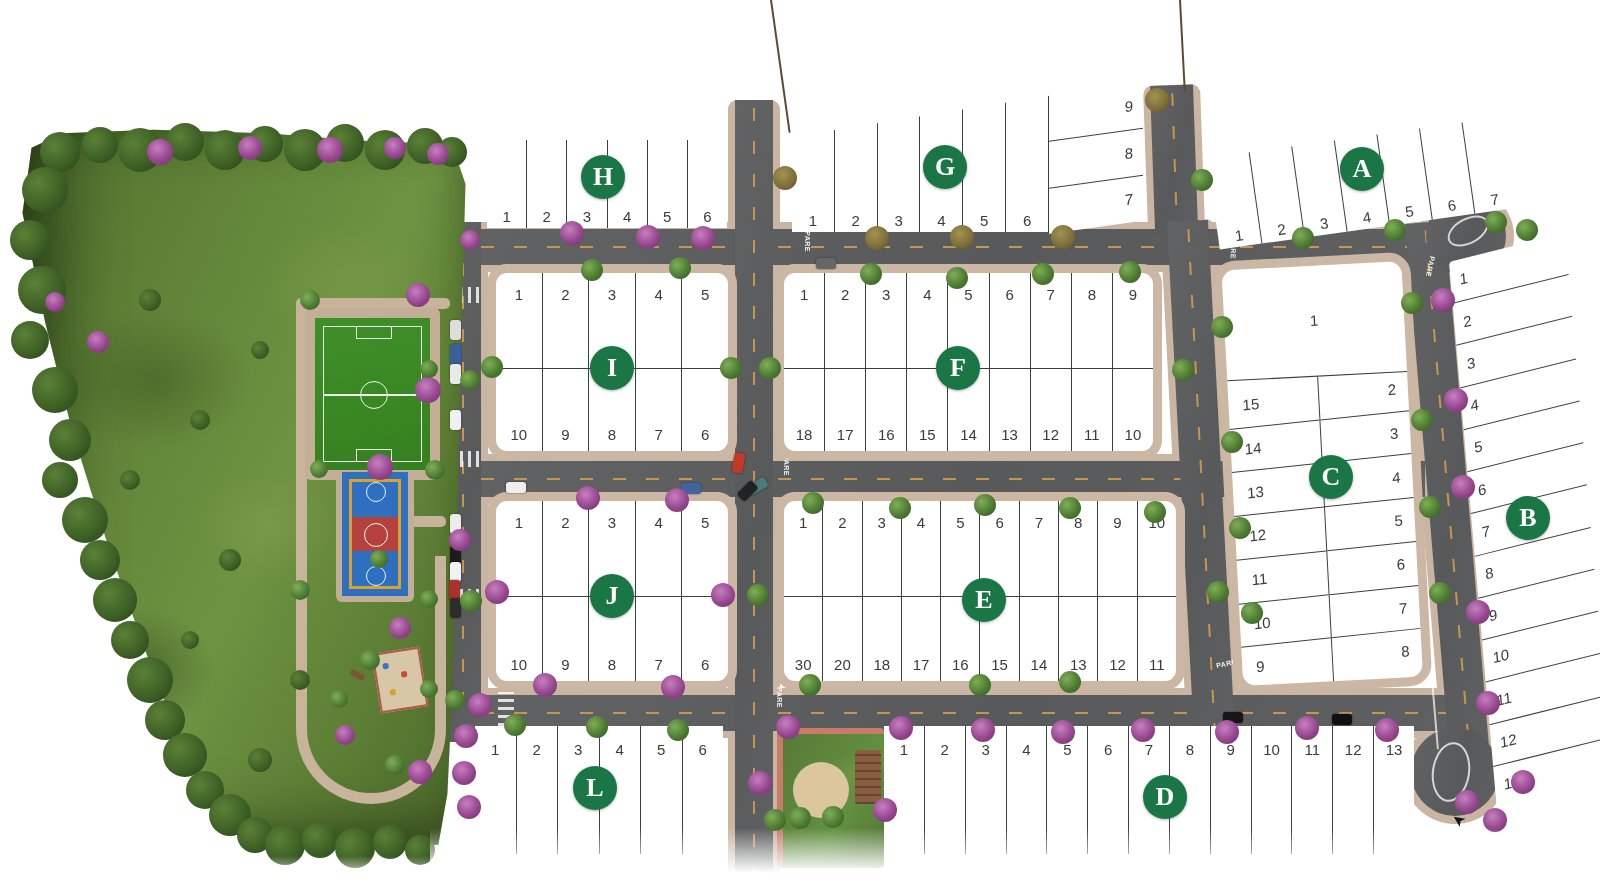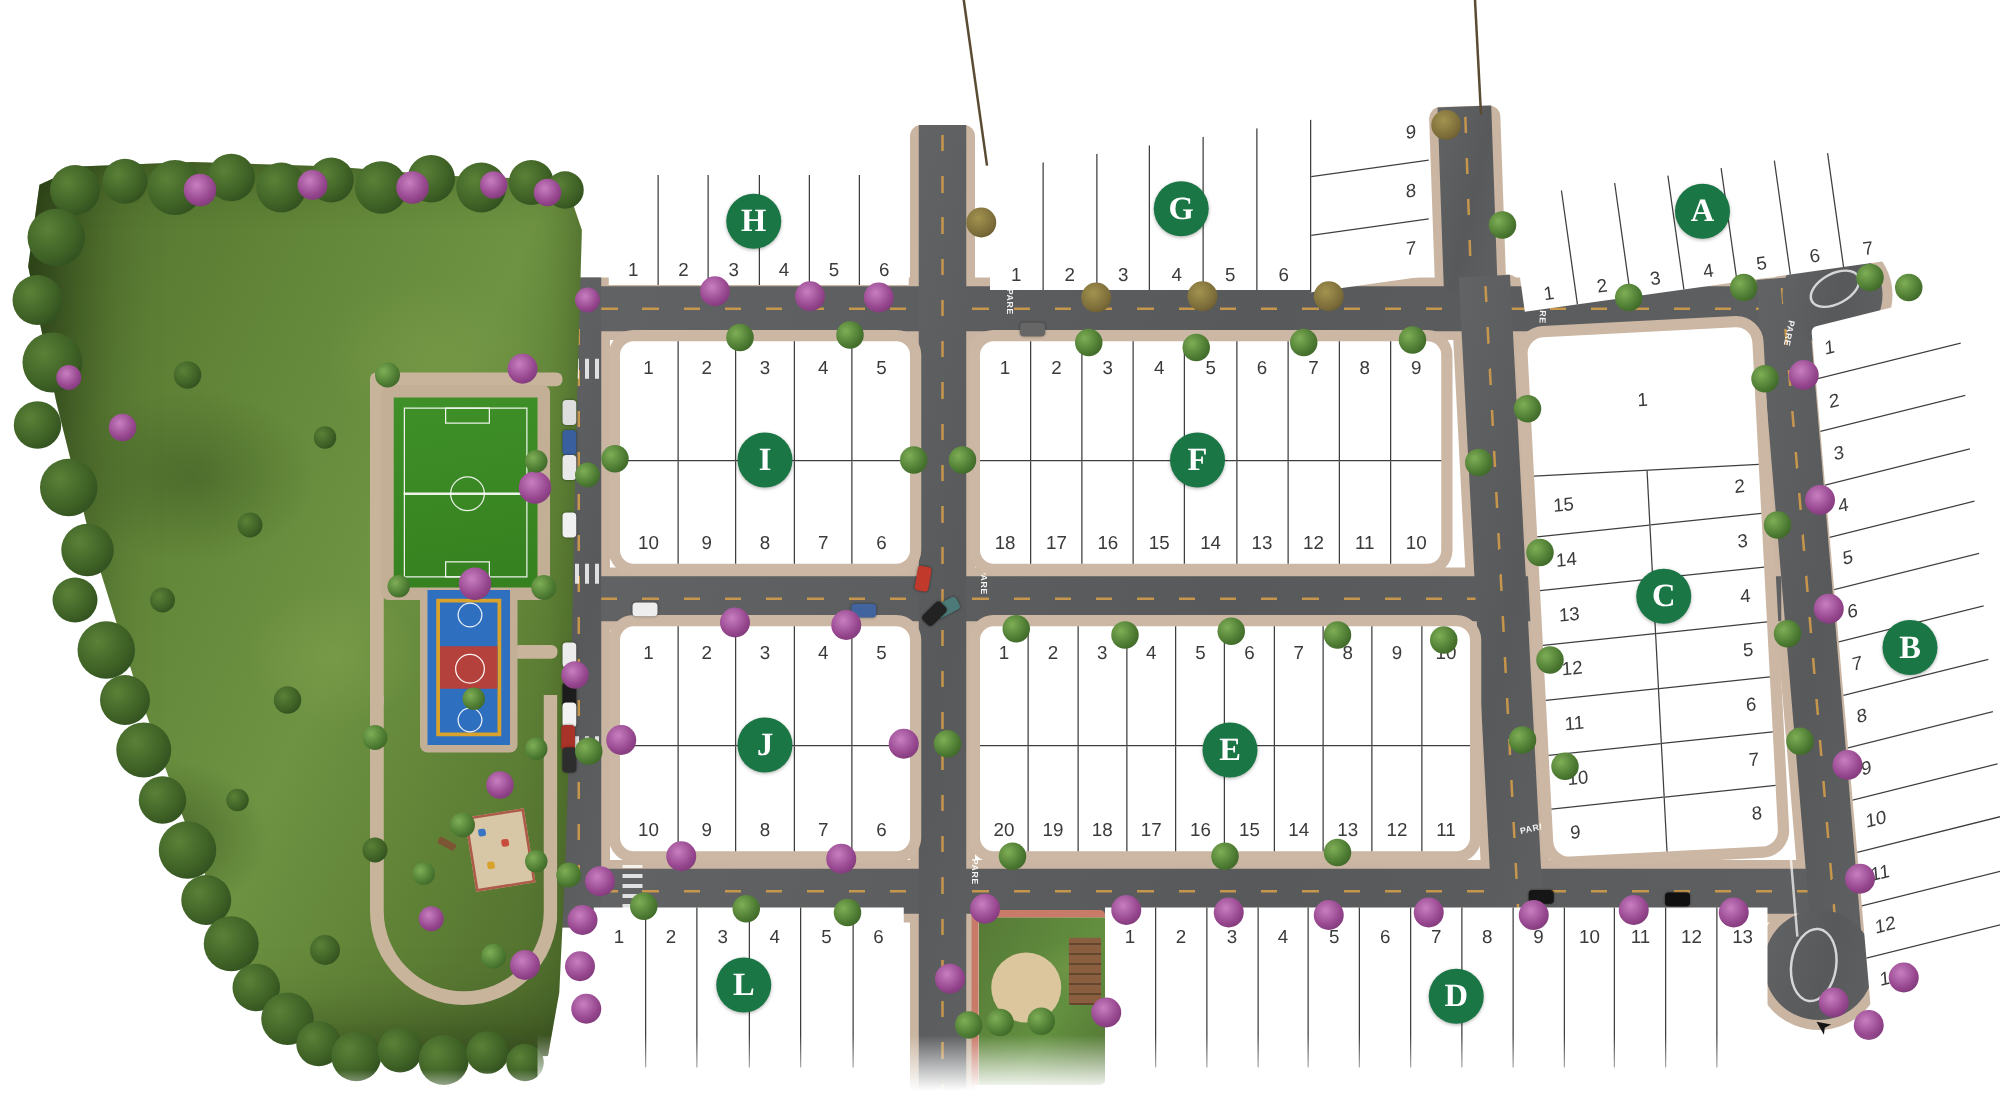--- a/index.html
+++ b/index.html
@@ -522,24 +522,24 @@
         </div>
         <div class="lot it">
           <span class="lot-num">9</span>
         </div>
         <div class="lot it">
           <span class="lot-num">10</span>
         </div>
       </div>
     <div class="irow bot">
         <div class="lot ib">
+          <span class="lot-num">30</span>
+        </div>
+        <div class="lot ib">
           <span class="lot-num">20</span>
-        </div>
-        <div class="lot ib">
-          <span class="lot-num">19</span>
         </div>
         <div class="lot ib">
           <span class="lot-num">18</span>
         </div>
         <div class="lot ib">
           <span class="lot-num">17</span>
         </div>
         <div class="lot ib">
           <span class="lot-num">16</span>
         </div>

